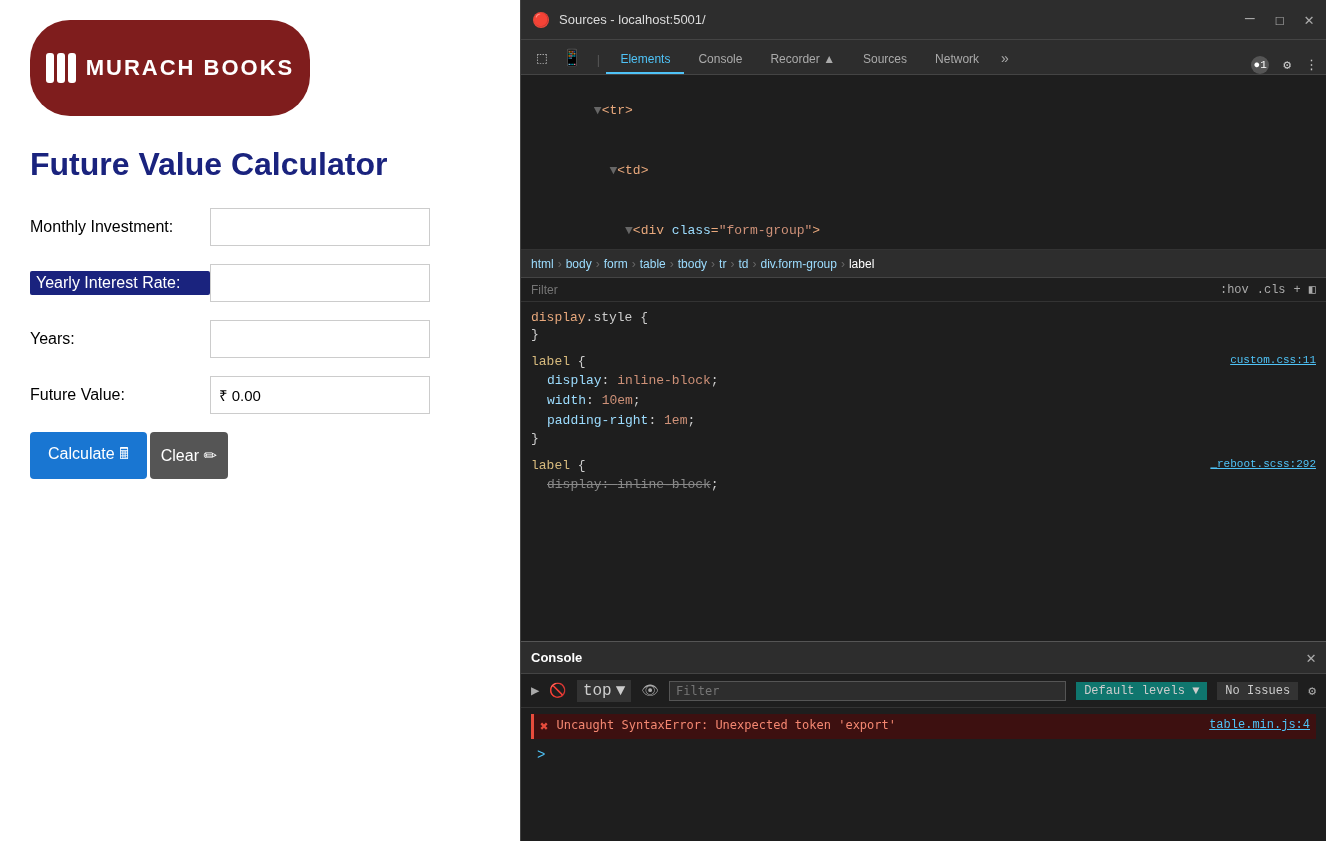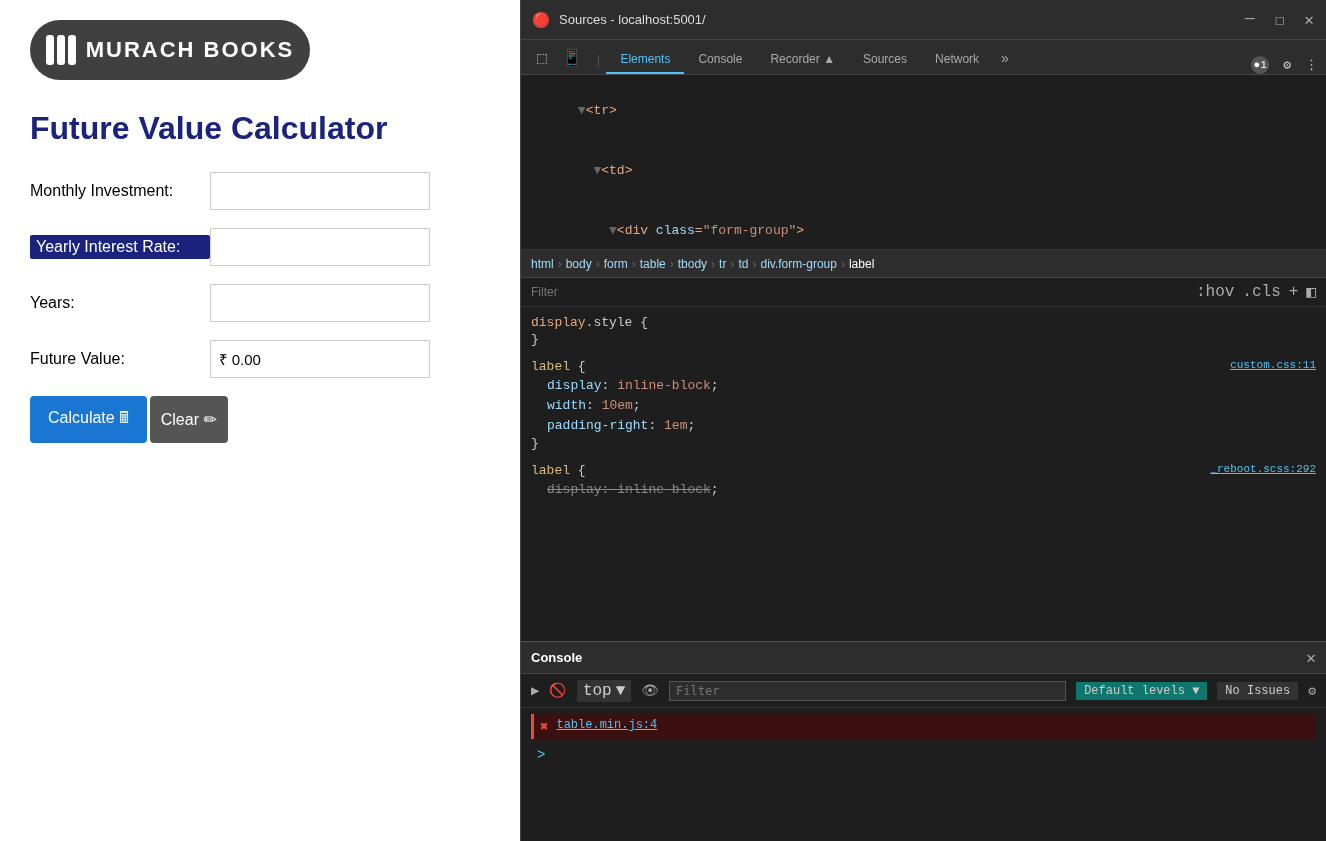--- a/index.html
+++ b/index.html
@@ -9,24 +9,24 @@
     #app-panel {
       width: 520px;
       min-width: 520px;
       height: 841px;
       background: #fff;
       padding: 20px 30px;
       overflow: hidden;
     }
 
     .logo-container {
-      background: #404040;
+      background: #7f1d1d;
       border-radius: 40px;
       width: 280px;
-      height: 60px;
+      height: 96px;
       display: flex;
       align-items: center;
       justify-content: center;
       margin-bottom: 30px;
     }
     .logo-text {
       color: #fff;
       font-size: 22px;
       font-weight: bold;
       letter-spacing: 2px;
@@ -209,21 +209,21 @@
       display: flex;
       align-items: center;
       justify-content: center;
       font-size: 11px;
       color: #fff;
     }
 
     
     .devtools-dom {
       background: #1e1e1e;
-      padding: 6px 10px;
+      padding: 6px 26px;
       flex: 0 0 auto;
       height: 175px;
       overflow: hidden;
       border-bottom: 1px solid #333;
     }
     .dom-line {
       line-height: 20px;
       white-space: pre;
     }
     .dom-tag { color: #e8a87c; }
@@ -287,21 +287,21 @@
       font-family: Arial, sans-serif;
       font-size: 12px;
       outline: none;
       flex: 1;
     }
     .filter-right {
       display: flex;
       align-items: center;
       gap: 8px;
       color: #aaa;
-      font-size: 16px;
+      font-size: 12px;
     }
 
     .styles-content {
       flex: 1;
       overflow-y: auto;
       padding: 8px 10px;
       background: #1e1e1e;
     }
     .style-rule {
       margin-bottom: 12px;
@@ -614,18 +614,19 @@
       <input class="console-filter" type="text" placeholder="Filter" style="">
       <div class="console-level-btn">
         <span>Default levels ▼</span>
       </div>
       <div class="console-no-issues">No Issues</div>
       <span class="console-settings-icon">⚙</span>
     </div>
     <div class="console-content">
       <div class="console-error-line">
         <span class="console-error-icon">✖</span>
+        <span class="console-error-text">Uncaught SyntaxError: Unexpected token 'export'</span>
         <span class="console-error-source">table.min.js:4</span>
       </div>
       <div class="console-prompt">&gt;</div>
     </div>
   </div>
 </div>
 
 </body></html>

